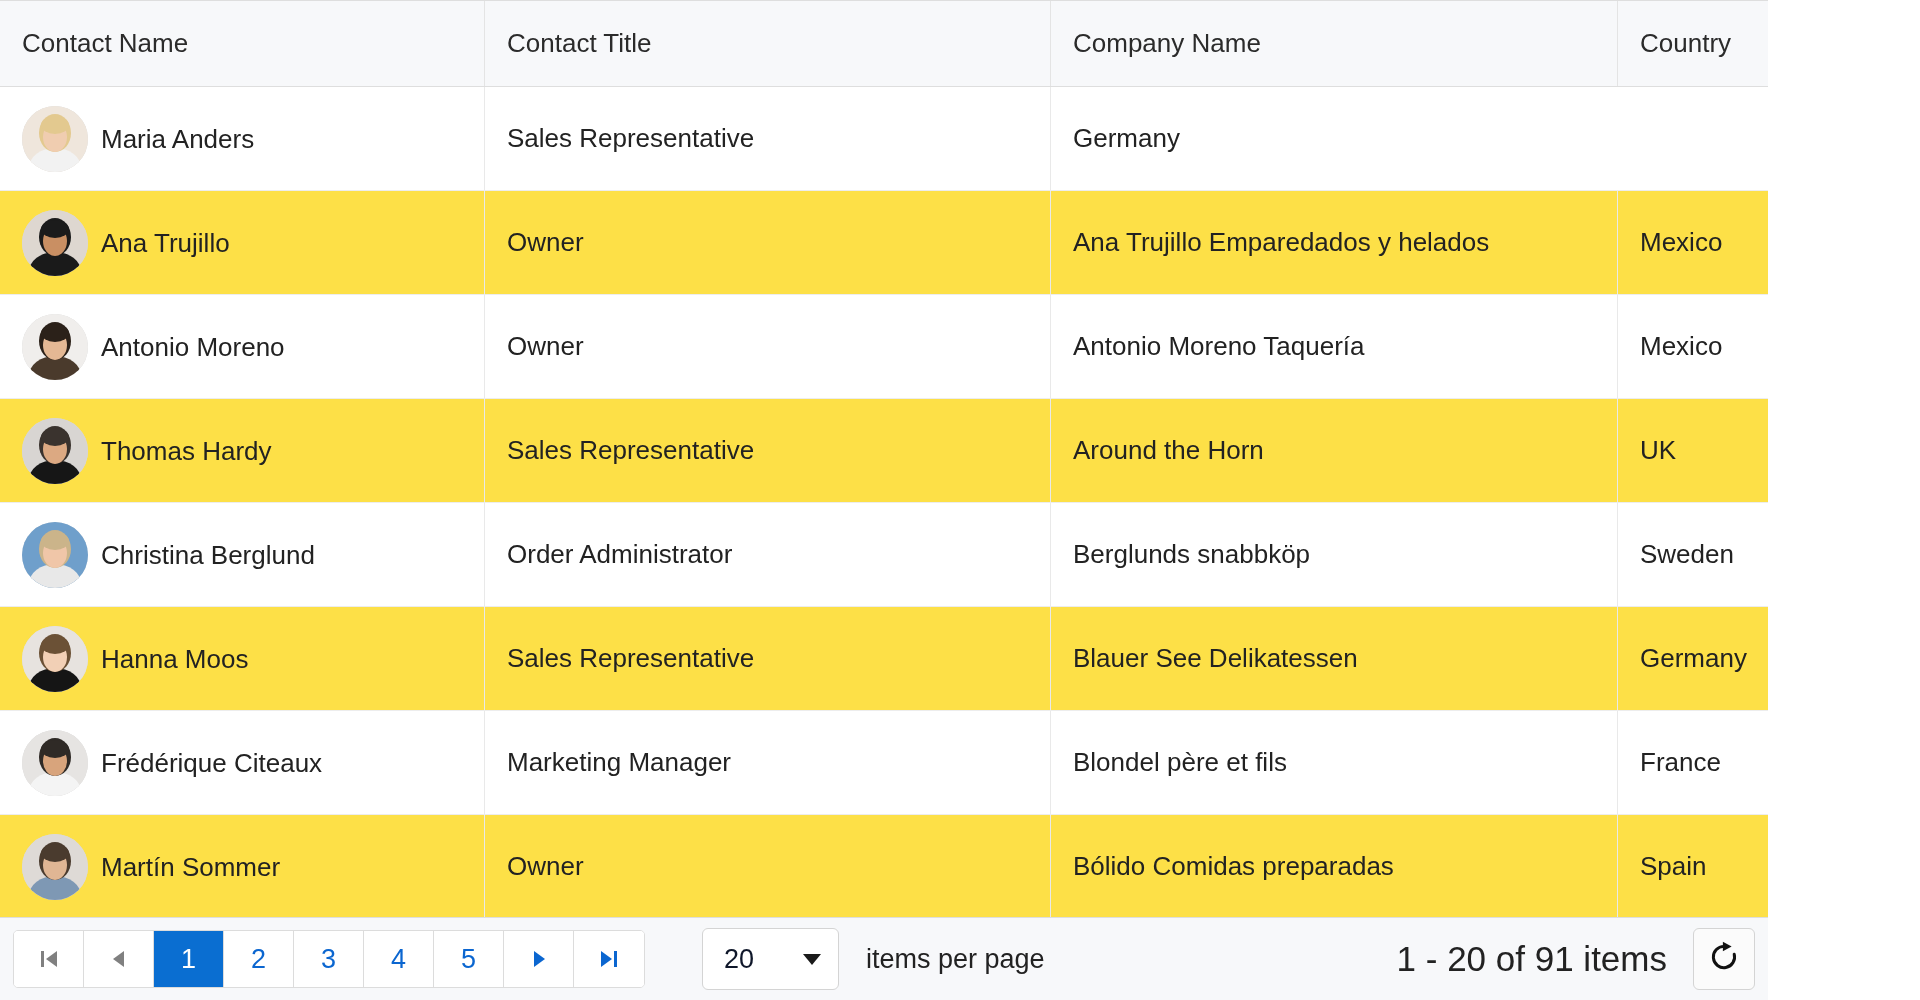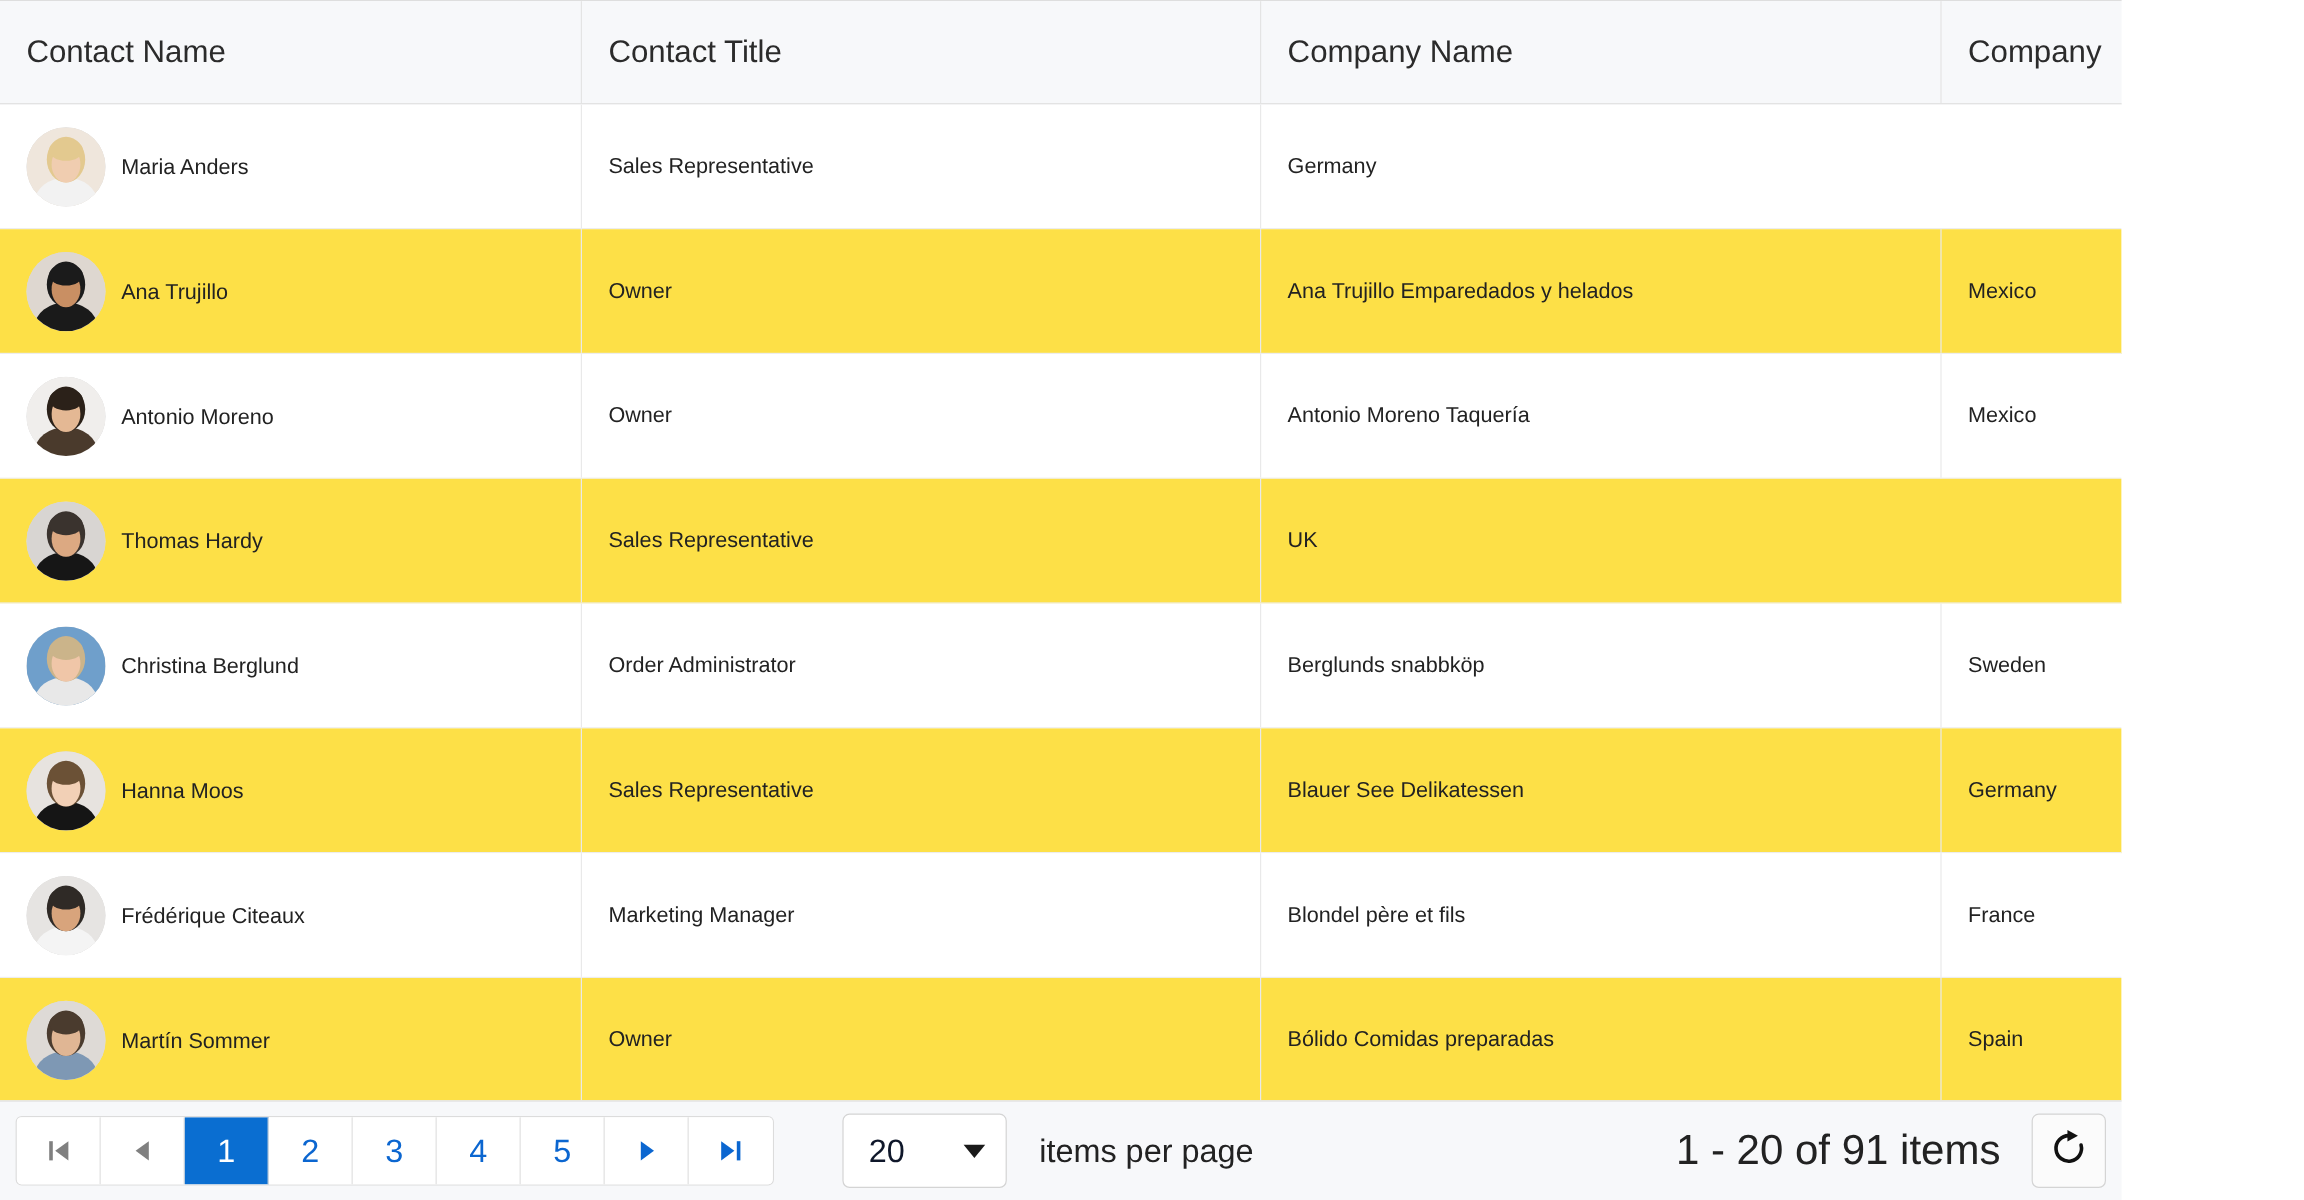--- a/index.html
+++ b/index.html
@@ -51,21 +51,21 @@
     display: flex;
     height: 104px;
     background: #ffffff;
     border-bottom: 1px solid #ededed;
   }
   .grid-row.alt { background: #fde047; }
 
   .grid-row .cell {
     display: flex;
     align-items: center;
-    font-size: 18px;
+    font-size: 26px;
     color: #222222;
     padding-left: 22px;
     border-right: 1px solid #e9e9e9;
     overflow: hidden;
     white-space: nowrap;
     text-align: center;
   }
   .grid-row .cell:last-child { border-right: none; }
 
   
@@ -182,21 +182,21 @@
 </style>
 </head>
 <body>
 
 <div class="grid-wrapper">
 
   <div class="grid-header">
     <div class="hcell col-name">Contact Name</div>
     <div class="hcell col-title">Contact Title</div>
     <div class="hcell col-company">Company Name</div>
-    <div class="hcell col-country">Company</div>
+    <div class="hcell col-country">Country</div>
   </div>
 
   <div class="grid-body" id="grid-body">
       <div class="grid-row">
         <div class="cell col-name name-cell">
           <span class="avatar">
             <svg viewBox="0 0 66 66" preserveAspectRatio="none">
               <rect width="66" height="66" fill="#efe6dc"></rect>
               <ellipse cx="33" cy="62" rx="26" ry="20" fill="#f2f2f2"></ellipse>
               <ellipse cx="33" cy="27" rx="16" ry="19" fill="#e3c98f"></ellipse>
@@ -250,20 +250,21 @@
               <rect width="66" height="66" fill="#d8d5d2"></rect>
               <ellipse cx="33" cy="62" rx="26" ry="20" fill="#161616"></ellipse>
               <ellipse cx="33" cy="27" rx="16" ry="19" fill="#3a332e"></ellipse>
               <ellipse cx="33" cy="31" rx="12" ry="15" fill="#dca982"></ellipse>
               <ellipse cx="33" cy="19" rx="14" ry="9" fill="#3a332e"></ellipse>
             </svg>
           </span>
           <span class="name-text">Thomas Hardy</span>
         </div>
         <div class="cell col-title">Sales Representative</div>
+        <div class="cell col-company">Around the Horn</div>
         <div class="cell col-country">UK</div>
       </div>
       <div class="grid-row">
         <div class="cell col-name name-cell">
           <span class="avatar">
             <svg viewBox="0 0 66 66" preserveAspectRatio="none">
               <rect width="66" height="66" fill="#6f9fcb"></rect>
               <ellipse cx="33" cy="62" rx="26" ry="20" fill="#e8e8e8"></ellipse>
               <ellipse cx="33" cy="27" rx="16" ry="19" fill="#cbb48a"></ellipse>
               <ellipse cx="33" cy="31" rx="12" ry="15" fill="#f0c6a8"></ellipse>

